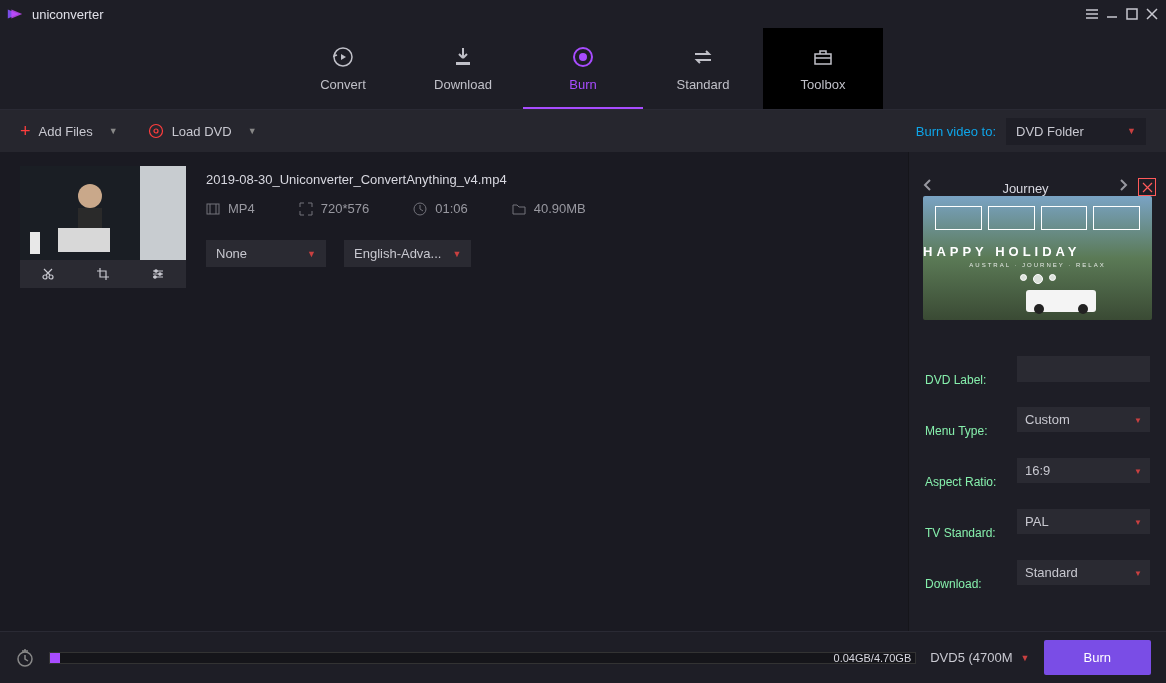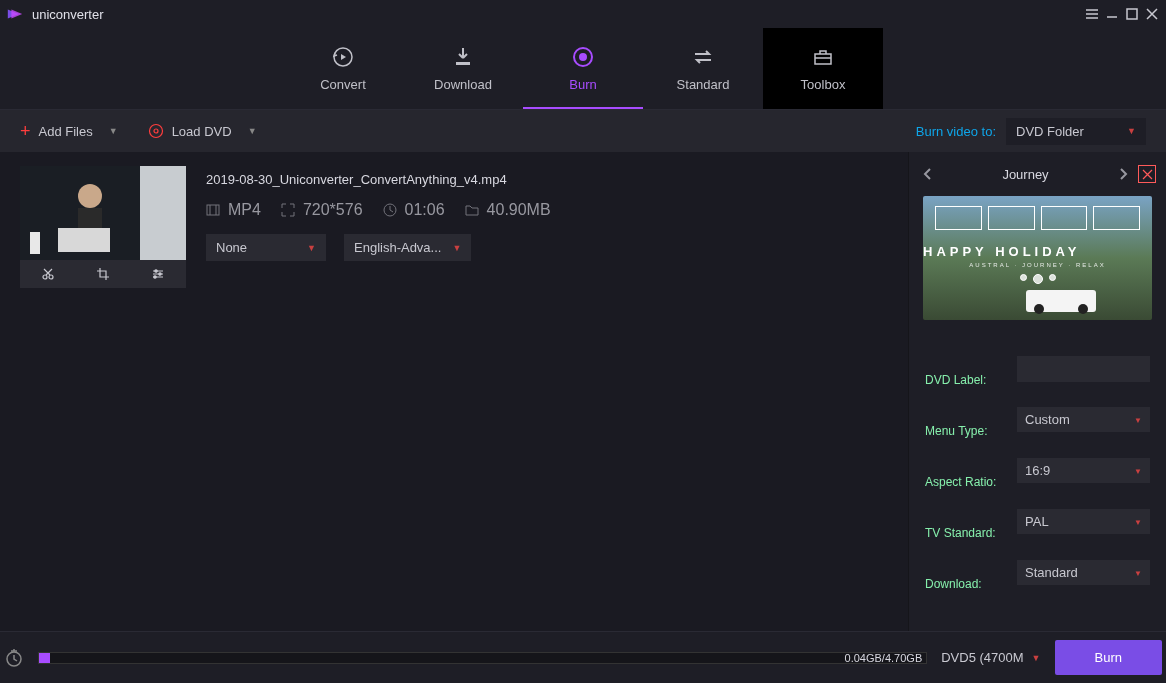--- a/index.html
+++ b/index.html
@@ -39,29 +39,29 @@
   .right-panel { width:258px; background:#1e1e26; border-left:1px solid #15151a; padding:0;}
   
   
   .file-row { display:flex; gap:20px; }
   .thumb-wrap { width:166px; }
   .thumb { width:166px; height:94px; background:#333; position:relative; overflow:hidden;}
   .thumb-tools { height:28px; background:#2a2a32; display:flex;}
   .thumb-tool { flex:1; display:flex; align-items:center; justify-content:center; color:#c8c8d0;}
   .file-info { flex:1; padding-top:6px;}
   .file-name { color:#d8d8e0; margin-bottom:14px; font-size:13px;}
-  .meta-row { display:flex; gap:20px; color:#9898a0; font-size:16px; margin-bottom:15px;}
+  .meta-row { display:flex; gap:44px; color:#9898a0; font-size:13px; margin-bottom:24px;}
   .meta-item { display:flex; align-items:center; gap:8px;}
   .meta-icon { width:14px; height:14px; opacity:.7;}
   .sel-row { display:flex; gap:18px;}
   .small-select { background:#2a2a32; padding:6px 30px 6px 10px; min-width:120px; position:relative; color:#c8c8d0; font-size:13px;}
   .small-select .caret { position:absolute; right:10px; top:50%; transform:translateY(-50%); font-size:9px; color:#c94040;}
   
   
-  .template-nav { height:44px; display:flex; align-items:center; justify-content:space-between; padding:0 10px;}
+  .template-nav { height:44px; display:flex; align-items:flex-end; justify-content:space-between; padding:0 10px;}
   .template-title { flex:1; text-align:center; color:#d8d8e0;}
   .arrow-btn { color:#9898a0; padding:4px;}
   .edit-btn { width:18px; height:18px; border:1px solid #ff5a5a; color:#ff5a5a; display:flex; align-items:center; justify-content:center; font-size:11px; margin-left:6px;}
   .template-preview { margin:0 14px; height:124px; background:linear-gradient(#7aa3c4 0%, #5b7a56 50%, #3a4a34 100%); position:relative; overflow:hidden; border-radius:2px;}
   .preview-thumbs { position:absolute; top:10px; left:12px; right:12px; display:flex; gap:6px;}
   .preview-thumb { flex:1; height:24px; border:1.5px solid #fff; }
   .preview-text { position:absolute; top:48px; left:0; right:0; text-align:left; color:#fff; font-weight:600; letter-spacing:4px; font-size:13px;}
   .preview-sub { position:absolute; top:66px; left:0; right:0; text-align:center; color:#fff; font-size:6px; letter-spacing:2px; opacity:.85;}
   .preview-ctrls { position:absolute; top:78px; left:0; right:0; display:flex; justify-content:center; gap:6px;}
   .preview-dot{ width:7px; height:7px; border-radius:50%; background:rgba(255,255,255,.8); border:1px solid #fff;}
@@ -70,21 +70,21 @@
   .vwheel { position:absolute; bottom:-2px; width:10px; height:10px; background:#222; border-radius:50%;}
   
   .settings { padding: 30px 16px 0 16px;}
   .setting-row { display:flex; align-items:center; margin-bottom:14px;}
   .setting-label { width:92px; color:#86efac; font-size:12px;margin-top:23px;}
   .setting-input { flex:1; background:#2a2a32; height:26px; }
   .setting-select { flex:1; background:#2a2a32; padding:5px 24px 5px 8px; position:relative; color:#c8c8d0; font-size:13px;}
   .setting-select .caret { position:absolute; right:8px; top:50%; transform:translateY(-50%); font-size:8px; color:#c94040;}
   
   
-  .footer { height:52px; background:#1e1e26; border-top:1px solid #2a2a34; display:flex; align-items:center; padding:0 4px; gap:14px;}
+  .footer { height:52px; background:#1e1e26; border-top:1px solid #2a2a34; display:flex; align-items:center; padding:0 15px; gap:14px;}
   .clock-icon { color:#888;}
   .progress-wrap { flex:1; height:12px; background:#15151a; position:relative; border:1px solid #333;}
   .progress-fill { height:100%; background:#a84cff; width:1.2%;}
   .progress-label { position:absolute; right:4px; top:50%; transform:translateY(-50%); font-size:11px; color:#d8d8e0;}
   .disc-select { color:#c8c8d0; display:flex; align-items:center; gap:8px;}
   .burn-btn { background:#7a4de6; color:#fff; padding:10px 40px; border-radius:2px; font-size:13px;}
   
   svg { display:block; }
 </style>
 </head>

